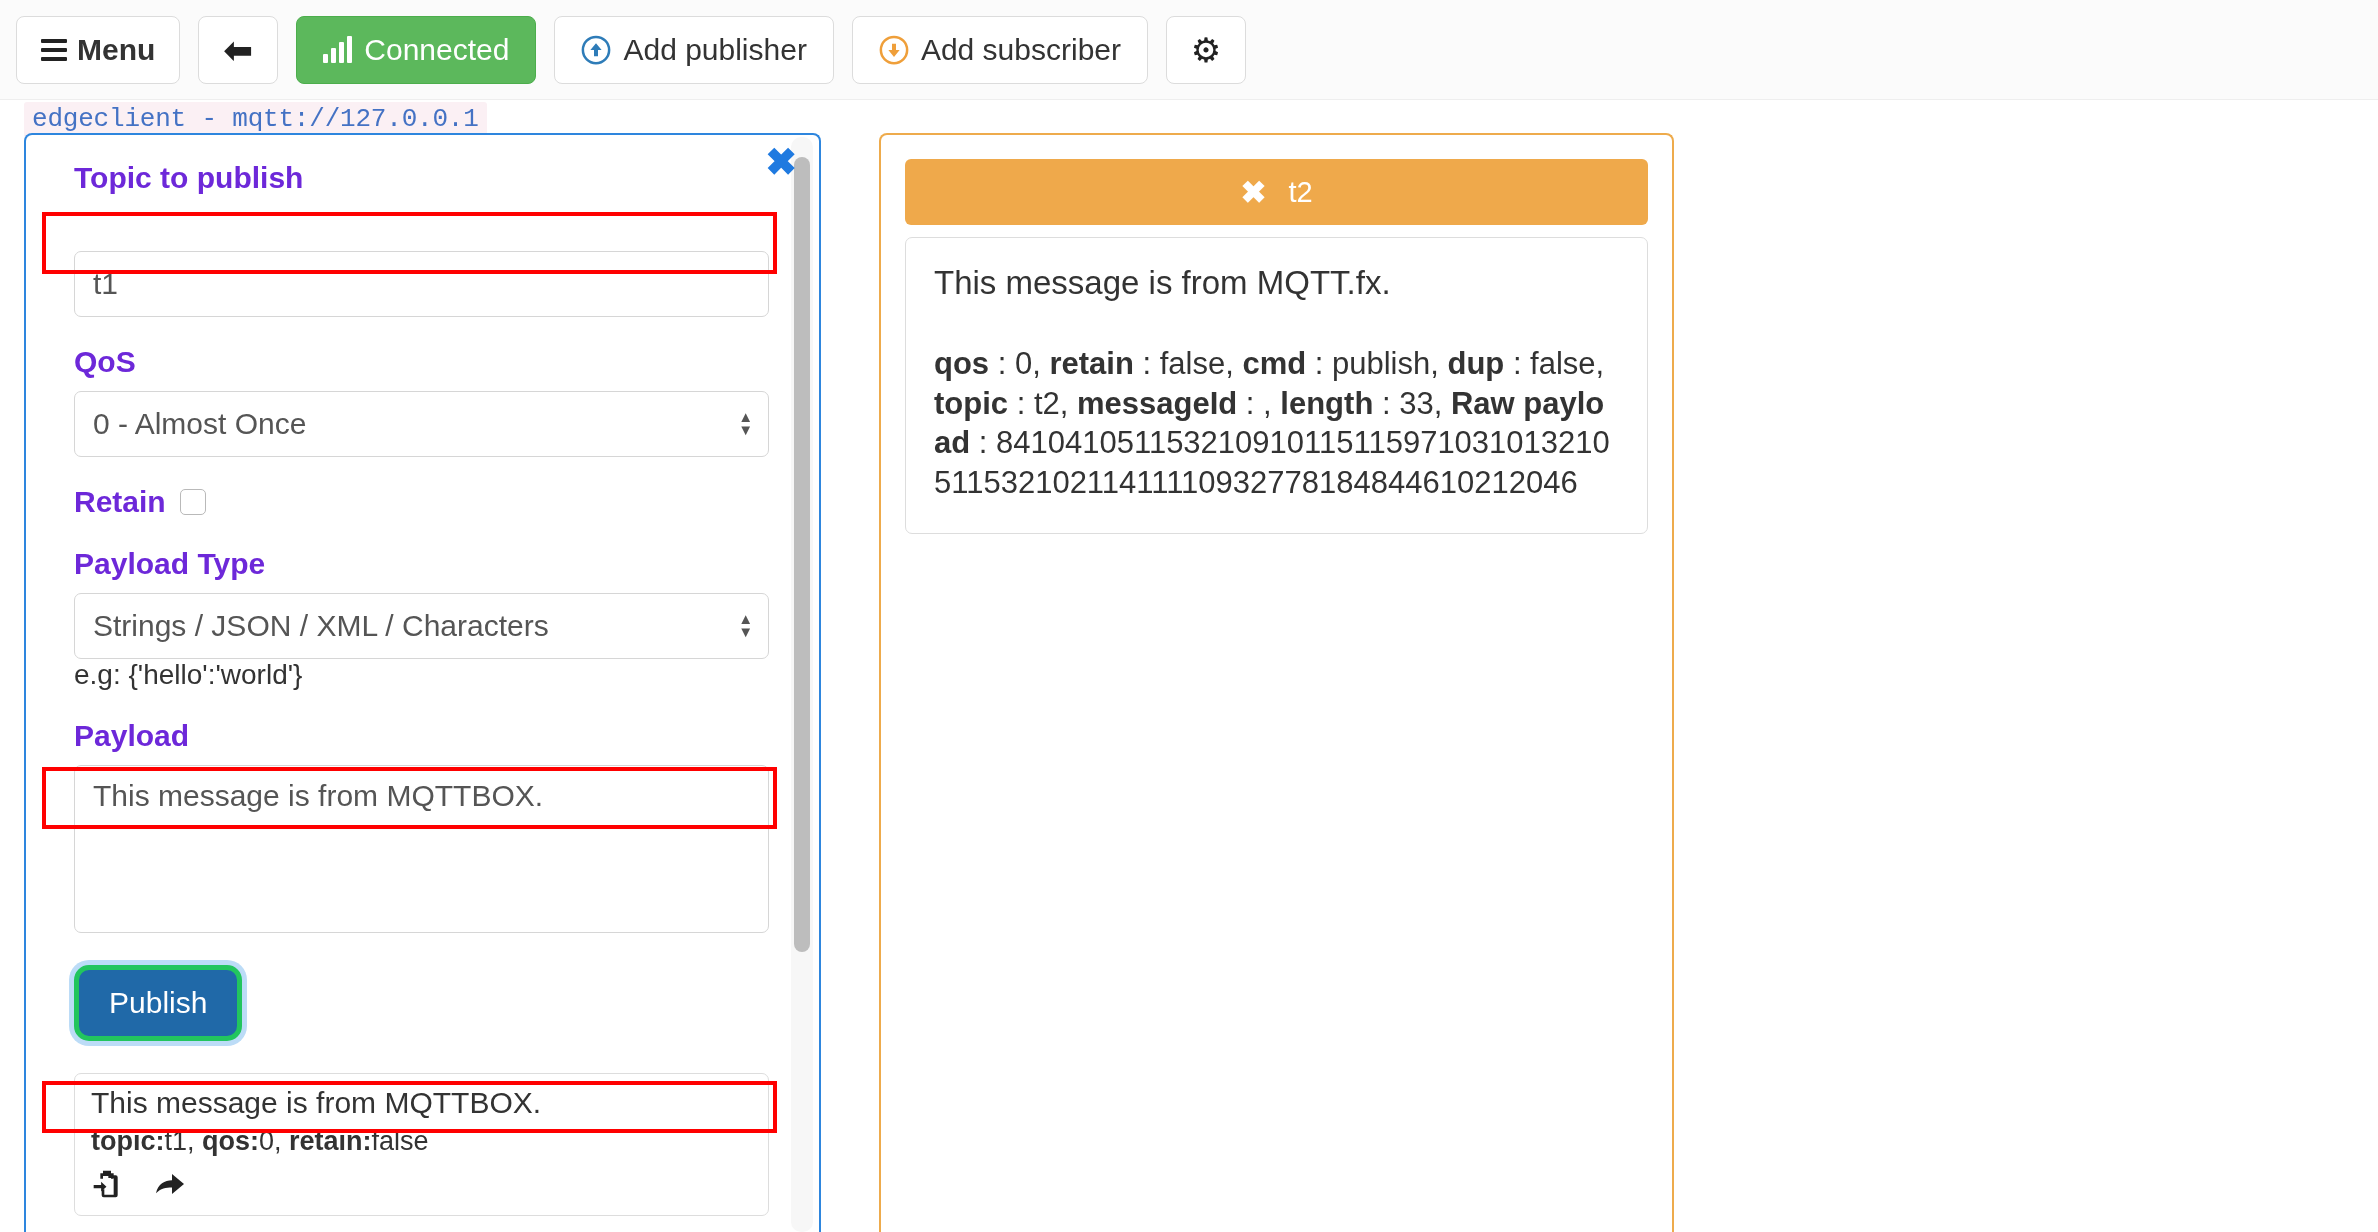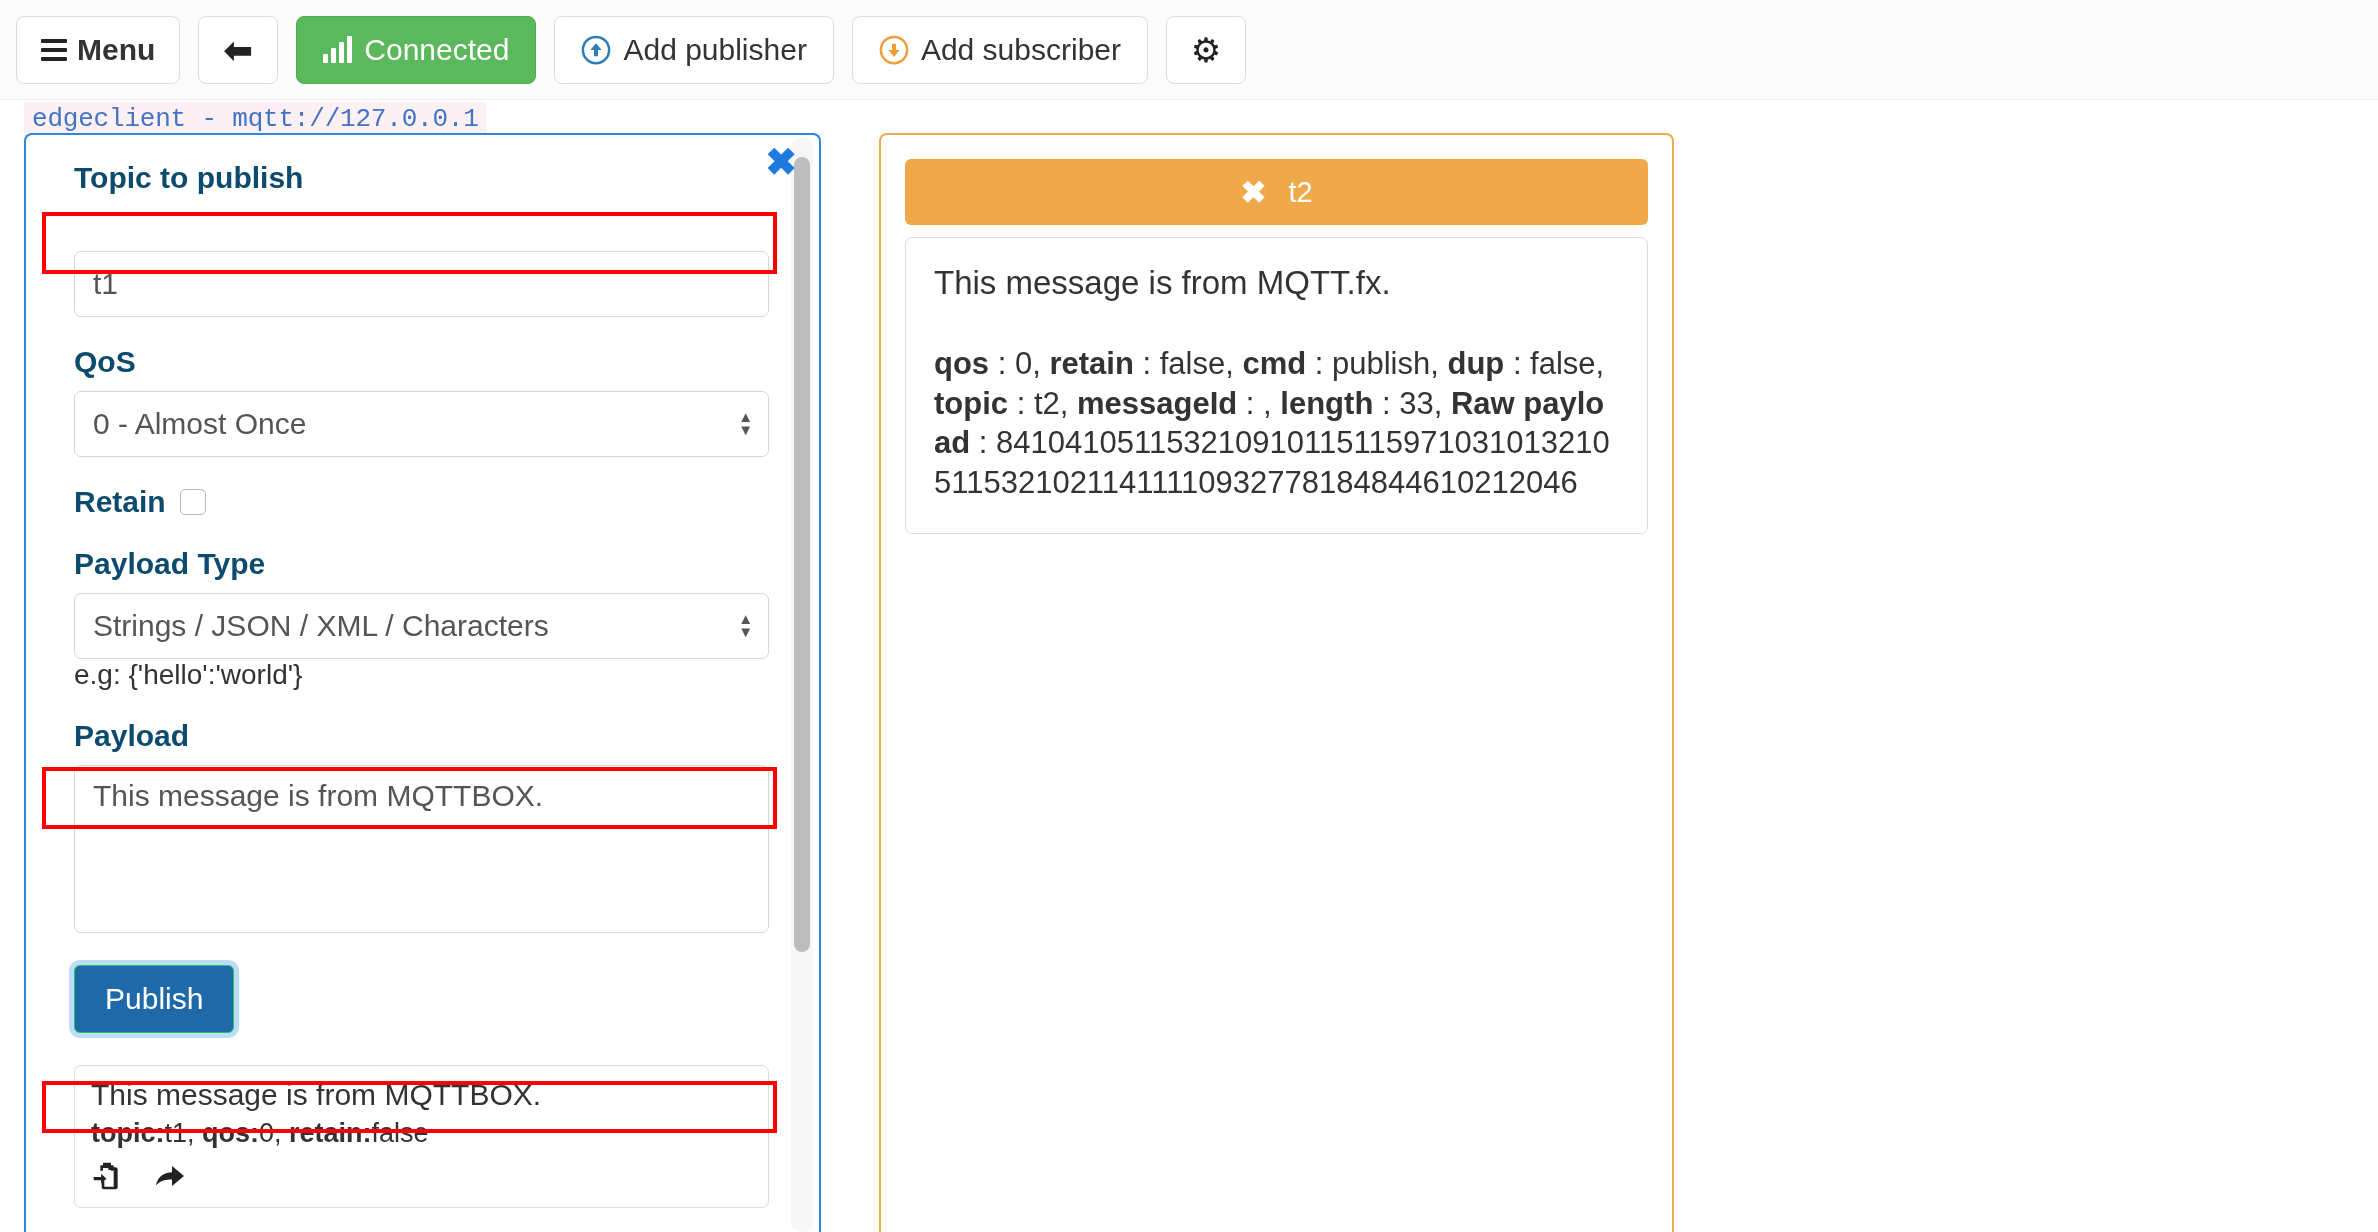--- a/index.html
+++ b/index.html
@@ -128,21 +128,21 @@
     left: 3px;
     width: 16px;
     height: 795px;
     background: #bdbdbd;
     border-radius: 8px;
   }
 
   .field-label {
     font-size: 30px;
     font-weight: bold;
-    color: #0c4a6e;
+    color: #6d28d9;
     margin: 0 0 12px 0;
   }
   .spacer-28 { height: 28px; }
 
   .txt-input {
     width: 100%;
     height: 66px;
     border: 1px solid #d6d6d6;
     border-radius: 7px;
     background: #ffffff;
@@ -200,23 +200,23 @@
     font-size: 30px;
     color: #555555;
     padding: 13px 18px;
     resize: none;
     font-family: "Liberation Sans", sans-serif;
     outline: none;
   }
   .publish-btn {
     margin-top: 28px;
     background: #2069a8;
-    border: 1px solid #22c55e;
+    border: 5px solid #22c55e;
     box-shadow: 0 0 0 5px #bcdcf7;
-    border-radius: 6px;
+    border-radius: 15px;
     color: #ffffff;
     font-size: 30px;
     padding: 16px 30px;
     cursor: pointer;
     font-family: "Liberation Sans", sans-serif;
   }
   .pub-history {
     margin-top: 32px;
     border: 1px solid #dddddd;
     border-radius: 7px;

